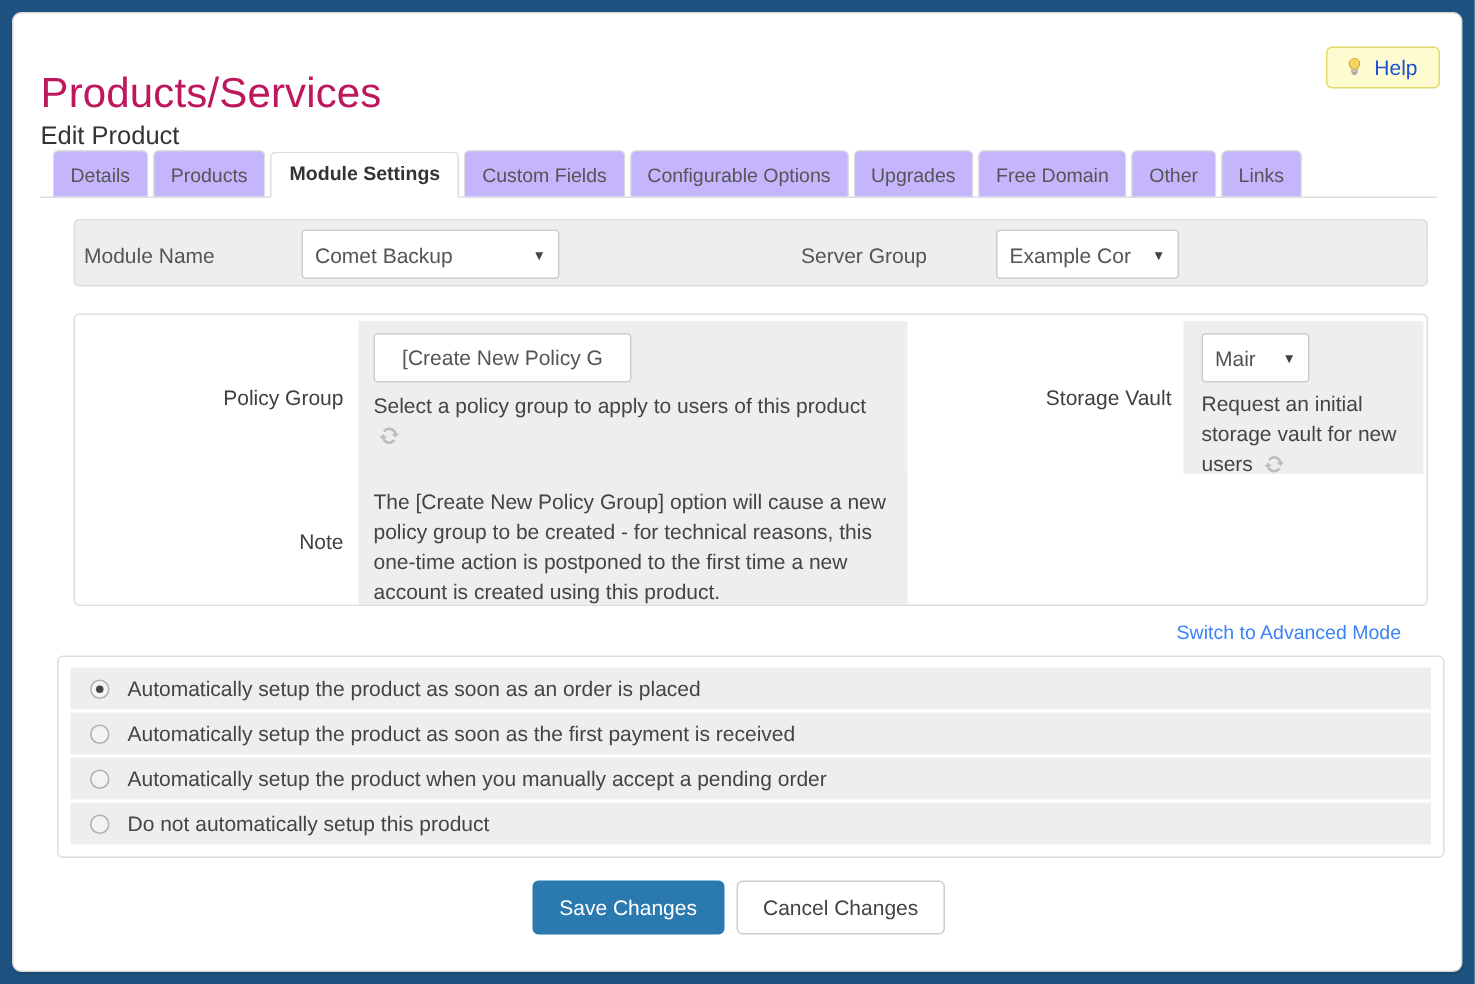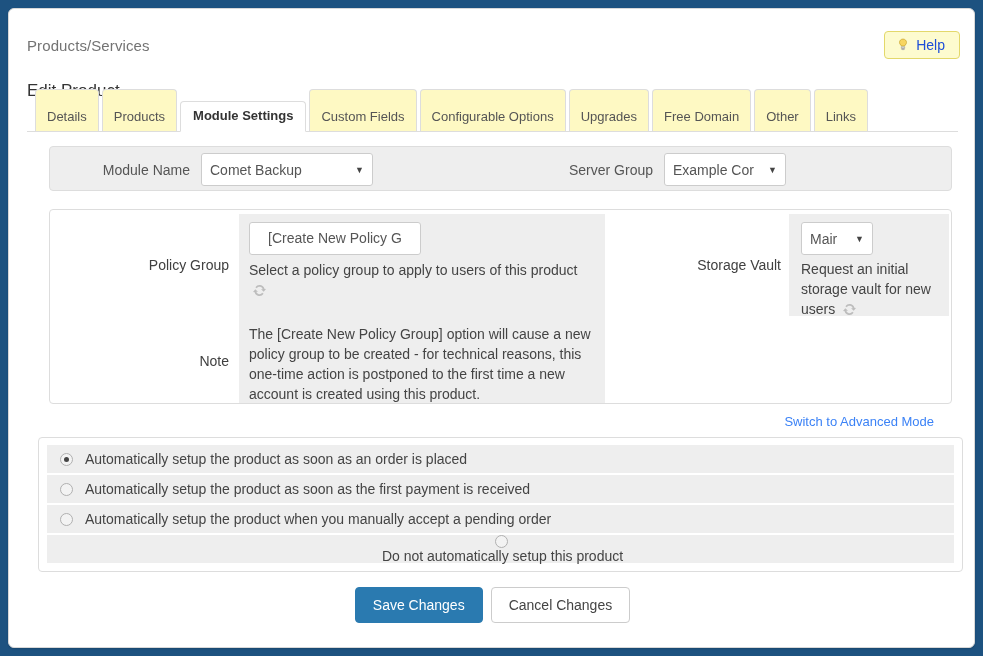--- a/index.html
+++ b/index.html
@@ -22,22 +22,22 @@
     border-radius: 6px;
     border: 1px solid #d8d8d8;
     box-shadow: 0 1px 2px rgba(0,0,0,.15);
     overflow: hidden;
   }
 
   
   .page-title {
     position: absolute;
     left: 18px; top: 18px;
-    font-size: 15px;
-    color: #737373;
+    font-size: 28px;
+    color: #be185d;
     font-weight: normal;
     letter-spacing: .1px;
   }
   .help-btn {
     position: absolute;
     right: 14px; top: 22px;
     background: #fdfbcf;
     border: 1px solid #e3d86b;
     border-radius: 4px;
     color: #1d4ed8;
@@ -68,27 +68,27 @@
     left: 18px; top: 94px;
     width: 931px;
     height: 29px;
     border-bottom: 1px solid #dddddd;
     display: flex;
     align-items: flex-end;
     gap: 3px;
     padding-left: 8px;
   }
   .tab {
-    background: #fef9c3;
+    background: #c4b5fd;
     border: 1px solid #dddddd;
     border-bottom: none;
     border-radius: 4px 4px 0 0;
     font-size: 13px;
     color: #555;
-    padding: 19px 11px 6px 11px;
+    padding: 8px 11px 6px 11px;
     cursor: pointer;
     line-height: 16px;
     position: relative;
     white-space: nowrap;
   }
   .tab.active {
     background: #ffffff;
     color: #333;
     font-weight: bold;
     padding: 6px 12px 7px 12px;
@@ -103,21 +103,21 @@
     border-radius: 4px;
     background: #ffffff;
   }
   #module-row-panel {
     left: 40px; top: 137px; width: 903px; height: 45px;
     background: #eeeeee;
     padding: 5px;
   }
   .mod-table { width: 100%; height: 100%; border-collapse: collapse; }
   .mod-label {
-    font-size: 14px; color: #555; text-align: right;
+    font-size: 14px; color: #555; text-align: left;
     padding-right: 10px; white-space: nowrap;
   }
   .sel {
     background: #ffffff;
     border: 1px solid #cccccc;
     border-radius: 3px;
     font-size: 14px;
     color: #555;
     padding: 5px 8px;
     height: 33px;
@@ -200,21 +200,21 @@
     padding: 7px 8px;
   }
   .radio-row {
     display: flex;
     align-items: center;
     height: 28px;
     margin-bottom: 2px;
     padding-left: 4px;
   }
   .radio-row.shaded { background: #eeeeee; }
-  .radio-row:last-child { margin-bottom: 0; flex-direction: column; }
+  .radio-row:last-child { margin-bottom: 0; }
   .radio {
     width: 13px; height: 13px;
     border-radius: 50%;
     border: 1px solid #b0b0b0;
     background: #f3f3f3;
     margin-right: 12px;
     margin-left: 9px;
     flex: none;
     position: relative;
     cursor: pointer;

